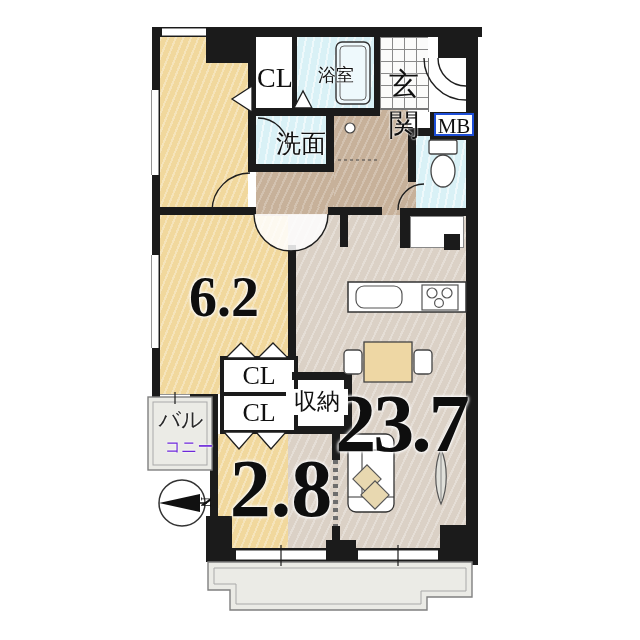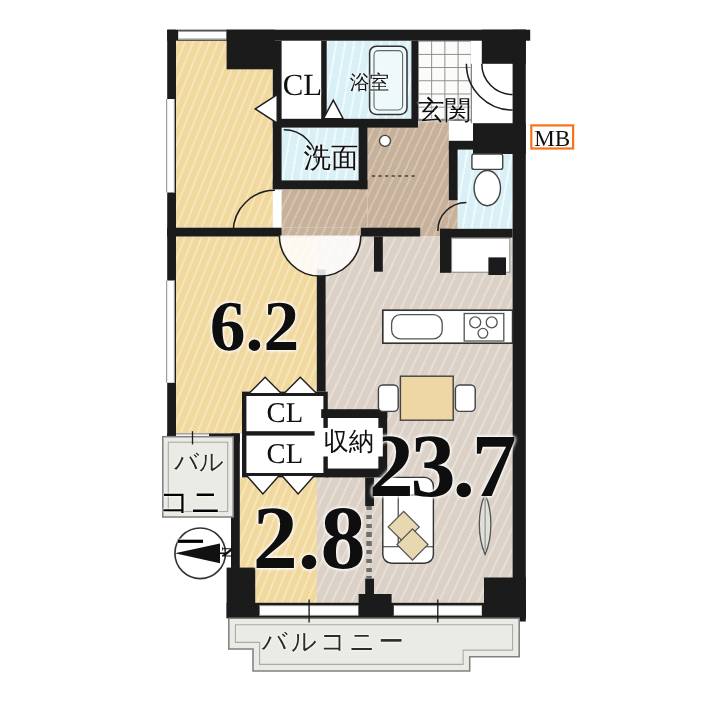--- a/index.html
+++ b/index.html
@@ -165,30 +165,29 @@
       <path d="M175,392 V404"></path>
     </g>
 
     <g>
       <circle cx="182" cy="503" r="23" fill="#ffffff" stroke="#333" stroke-width="1.5"></circle>
       <polygon points="159,503 200,494 200,512" fill="#111"></polygon>
       <path d="M200,503 L207,503" stroke="#111" stroke-width="1.5"></path>
     </g>
   </svg>
 
-  <div class="num" style="left:148px;top:254px;width:124px;font-size:65px;line-height:86px;text-align:right;">6.2</div>
+  <div class="num" style="left:162px;top:254px;width:124px;font-size:56px;line-height:86px;">6.2</div>
   <div class="num" style="left:219px;top:446px;width:124px;font-size:82px;line-height:86px;">2.8</div>
   <div class="num" style="left:329px;top:380px;width:144px;font-size:82px;line-height:88px;letter-spacing:-3px;">23.7</div>
 
   <div class="lbl" style="left:254px;top:62px;width:42px;font-size:28px;">CL</div>
   <div class="lbl" style="left:300px;top:63px;width:72px;font-size:18px;">浴室</div>
-  <div class="lbl" style="left:378px;top:64px;width:52px;font-size:24px;margin-top:20px;">玄関</div>
-  <div class="lbl" style="left:434px;top:113px;width:40px;height:23px;font-size:21px;line-height:23px;background:#fff;border:2px solid #f97316;box-sizing:border-box;text-shadow:none;margin-left:48px;">MB</div>
+  <div class="lbl" style="left:378px;top:64px;width:52px;font-size:30px;">玄関</div>
+  <div class="lbl" style="left:434px;top:113px;width:40px;height:23px;font-size:21px;line-height:23px;background:#fff;border:2px solid #1d4ed8;box-sizing:border-box;text-shadow:none;">MB</div>
   <div class="lbl" style="left:262px;top:127px;width:64px;font-size:25px;text-align:right;">洗面</div>
   <div class="lbl" style="left:231px;top:361px;width:56px;font-size:26px;">CL</div>
   <div class="lbl" style="left:231px;top:398px;width:56px;font-size:26px;">CL</div>
   <div class="lbl" style="left:286px;top:389px;width:62px;font-size:23px;background:#fff;line-height:26px;text-shadow:none;">収納</div>
   <div class="lbl" style="left:155px;top:405px;width:52px;font-size:22px;color:#2b2b2b;">バル</div>
-  <div class="lbl" style="left:134px;top:437px;width:78px;font-size:28px;color:#000000;">コニー</div>
-  <div class="lbl" style="left:226px;top:568px;width:156px;font-size:23px;letter-spacing:3px;color:#2b2b2b;">バルコニー</div>
+  <div class="lbl" style="left:150px;top:437px;width:78px;font-size:16px;color:#6d28d9;">コニー</div>
   <div class="lbl" style="left:196px;top:494px;width:18px;font-size:14px;font-weight:bold;transform:rotate(90deg);text-shadow:none;">N</div>
 
 </div>
 
 </body></html>

